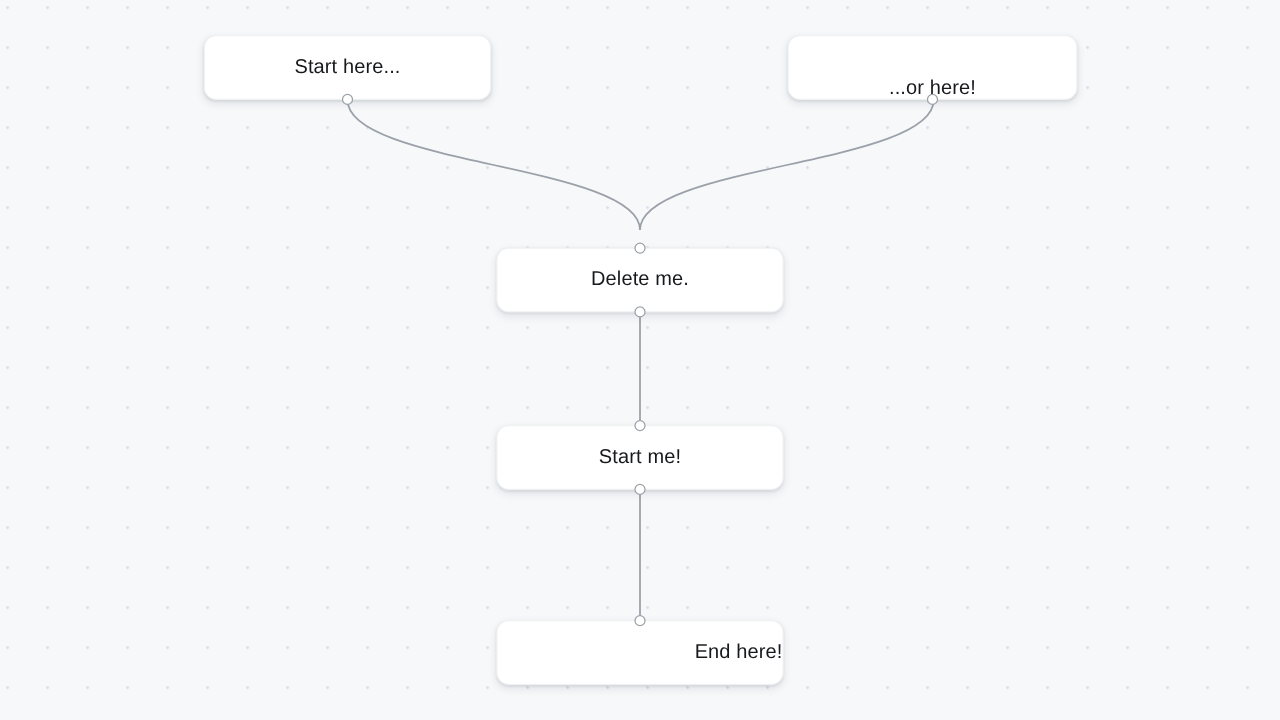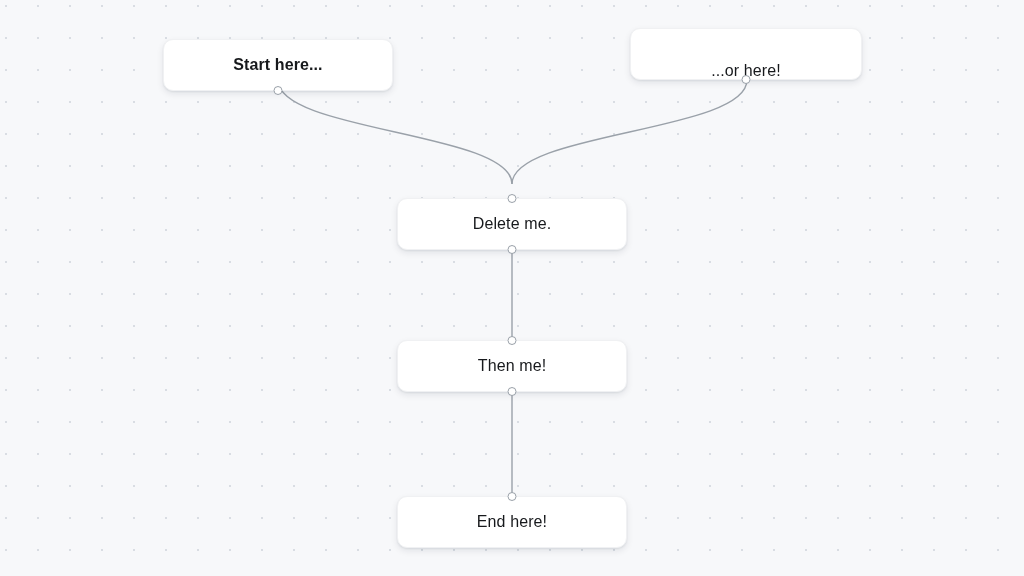--- a/index.html
+++ b/index.html
@@ -71,37 +71,37 @@
 <div id="canvas">
 
   <svg id="edge-layer" viewBox="0 0 1024 576" xmlns="http://www.w3.org/2000/svg">
       <path d="M 278 80 C 278 132, 512 132, 512 184" class="edge-path" stroke="#9aa1a9"></path>
       <path d="M 747 80 C 747 132, 512 132, 512 184" class="edge-path" stroke="#9aa1a9"></path>
       <path d="M 512 236 C 512 288, 512 288, 512 340" class="edge-path" stroke="#9aa1a9"></path>
       <path d="M 512 392 C 512 444, 512 444, 512 496" class="edge-path" stroke="#9aa1a9"></path>
     </svg>
 
   <div id="node-layer">
-      <div class="node" style="left: 163px; top: 39px; width: 230px; height: 52px; font-weight: bold;">
+      <div class="node" style="left: 163px; top: 28px; width: 230px; height: 52px;">
         <span class="node-label">Start here...</span>
         <div class="handle source"></div>
       </div>
       <div class="node" style="left: 630px; top: 28px; width: 232px; height: 52px; align-items: flex-end;">
         <span class="node-label">...or here!</span>
         <div class="handle source"></div>
       </div>
       <div class="node" style="left: 397px; top: 198px; width: 230px; height: 52px;">
         <div class="handle target"></div>
         <span class="node-label">Delete me.</span>
         <div class="handle source"></div>
       </div>
       <div class="node" style="left: 397px; top: 340px; width: 230px; height: 52px;">
         <div class="handle target"></div>
-        <span class="node-label">Then me!</span>
+        <span class="node-label">Start me!</span>
         <div class="handle source"></div>
       </div>
-      <div class="node" style="left: 397px; top: 496px; width: 230px; height: 52px;">
+      <div class="node" style="left: 397px; top: 496px; width: 230px; height: 52px; justify-content: flex-end;">
         <div class="handle target"></div>
         <span class="node-label">End here!</span>
       </div>
     </div>
 
 </div>
 
 </body></html>

